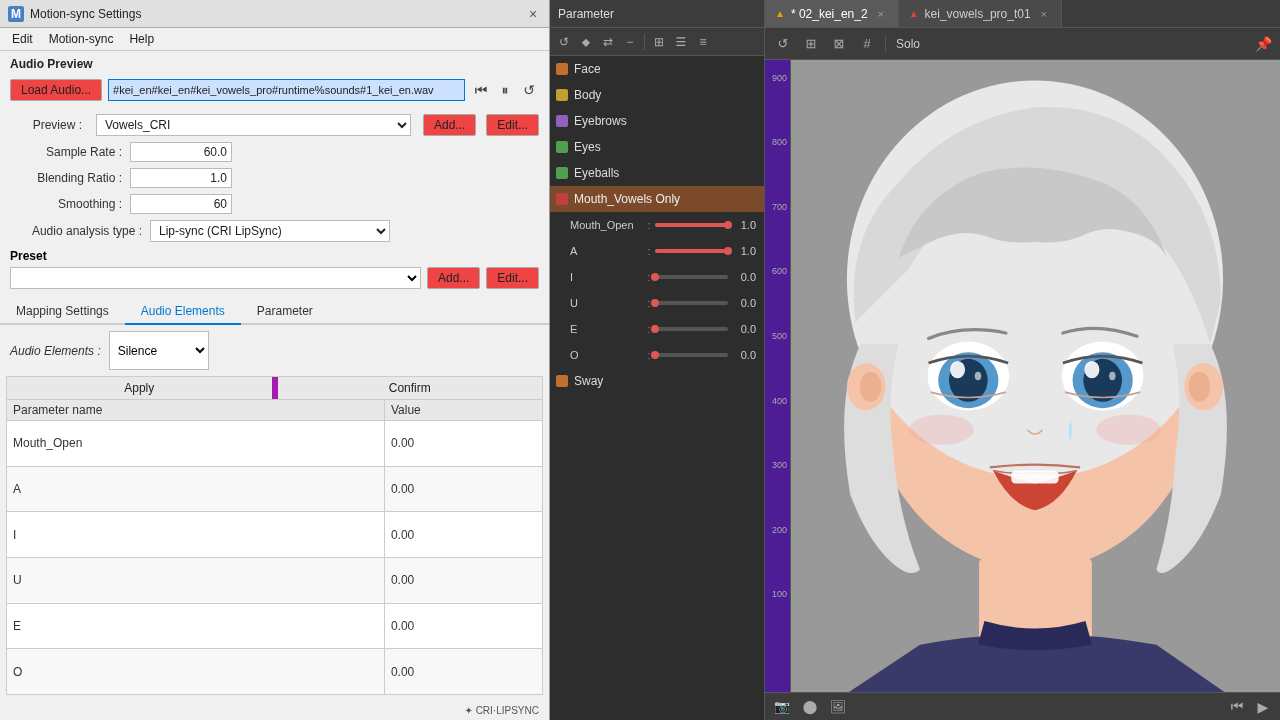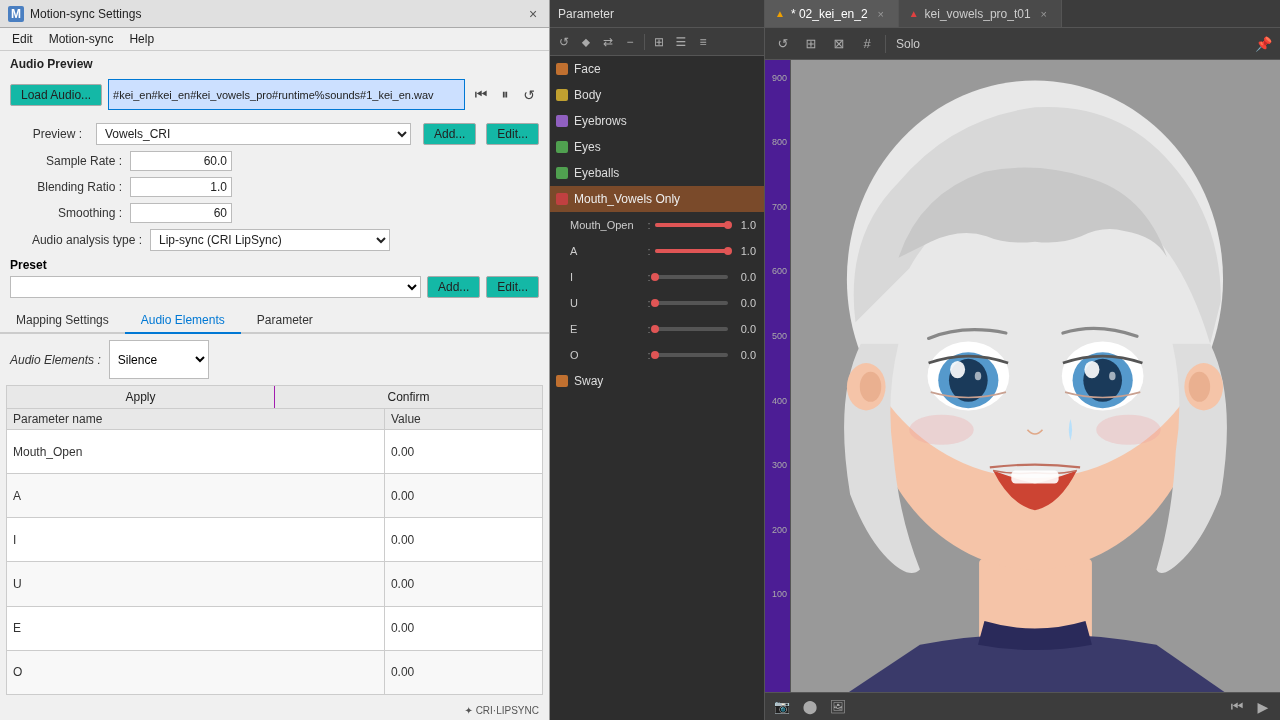--- a/index.html
+++ b/index.html
@@ -76,32 +76,32 @@
 
     .audio-row {
       display: flex;
       align-items: center;
       gap: 6px;
       margin-bottom: 4px;
     }
 
     .btn {
       padding: 3px 10px;
-      background: #14b8a6;
+      background: #ef4444;
       border: 1px solid #aaa;
       cursor: pointer;
       border-radius: 2px;
       font-size: 12px;
       color: #222;
       white-space: nowrap;
     }
 
     .audio-path-input {
       flex: 1;
-      height: 31px;
+      height: 22px;
       border: 1px solid #0078d4;
       background: #cce0ff;
       padding: 2px 4px;
       font-size: 11px;
       color: #222;
       outline: none;
     }
 
     .audio-controls {
       display: flex;
@@ -284,21 +284,21 @@
       border: 1px solid #ccc;
       border-bottom: none;
     }
     .apply-btn, .confirm-btn {
       flex: 1;
       padding: 4px 6px;
       text-align: center;
       cursor: pointer;
       border: none;
       background: #e8e8e8;
-      border-right: 1px solid #a21caf;
+      border-right: 6px solid #a21caf;
       font-size: 12px;
       color: #222;
     }
     .apply-btn:last-child, .confirm-btn:last-child { border-right: none; }
 
     .param-table {
       width: 100%;
       border-collapse: collapse;
       border: 1px solid #ccc;
       flex: 1;

